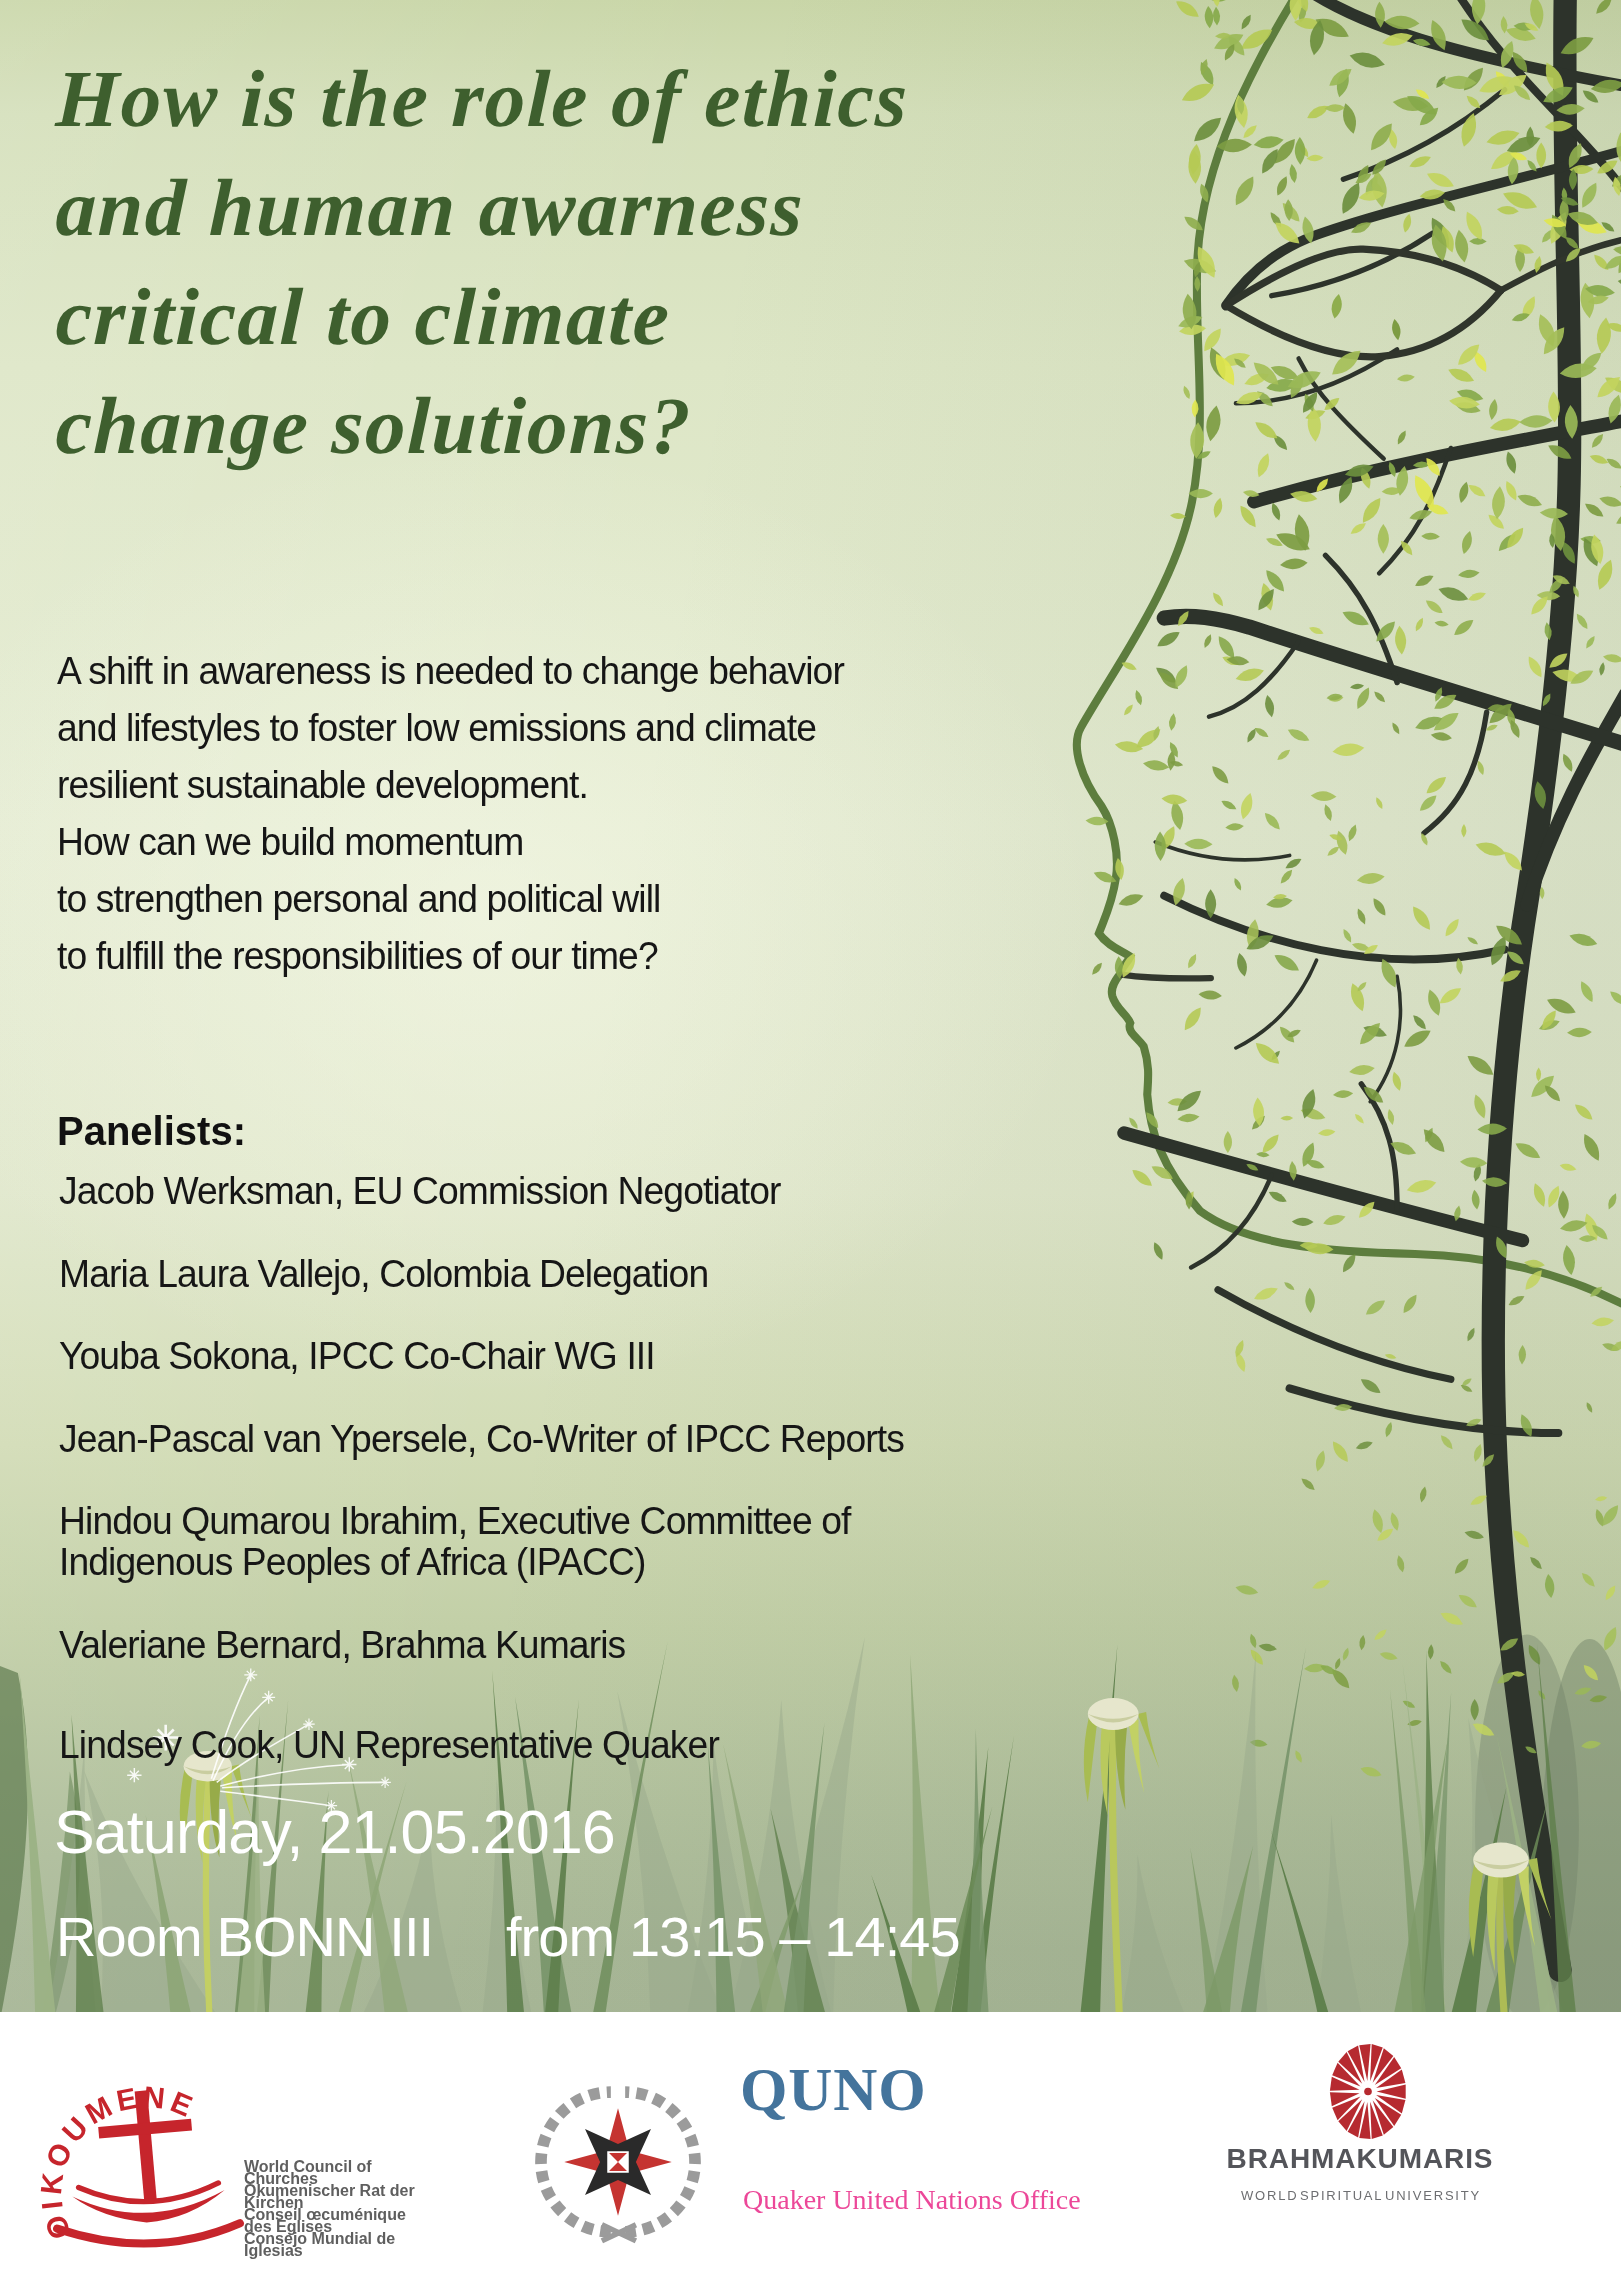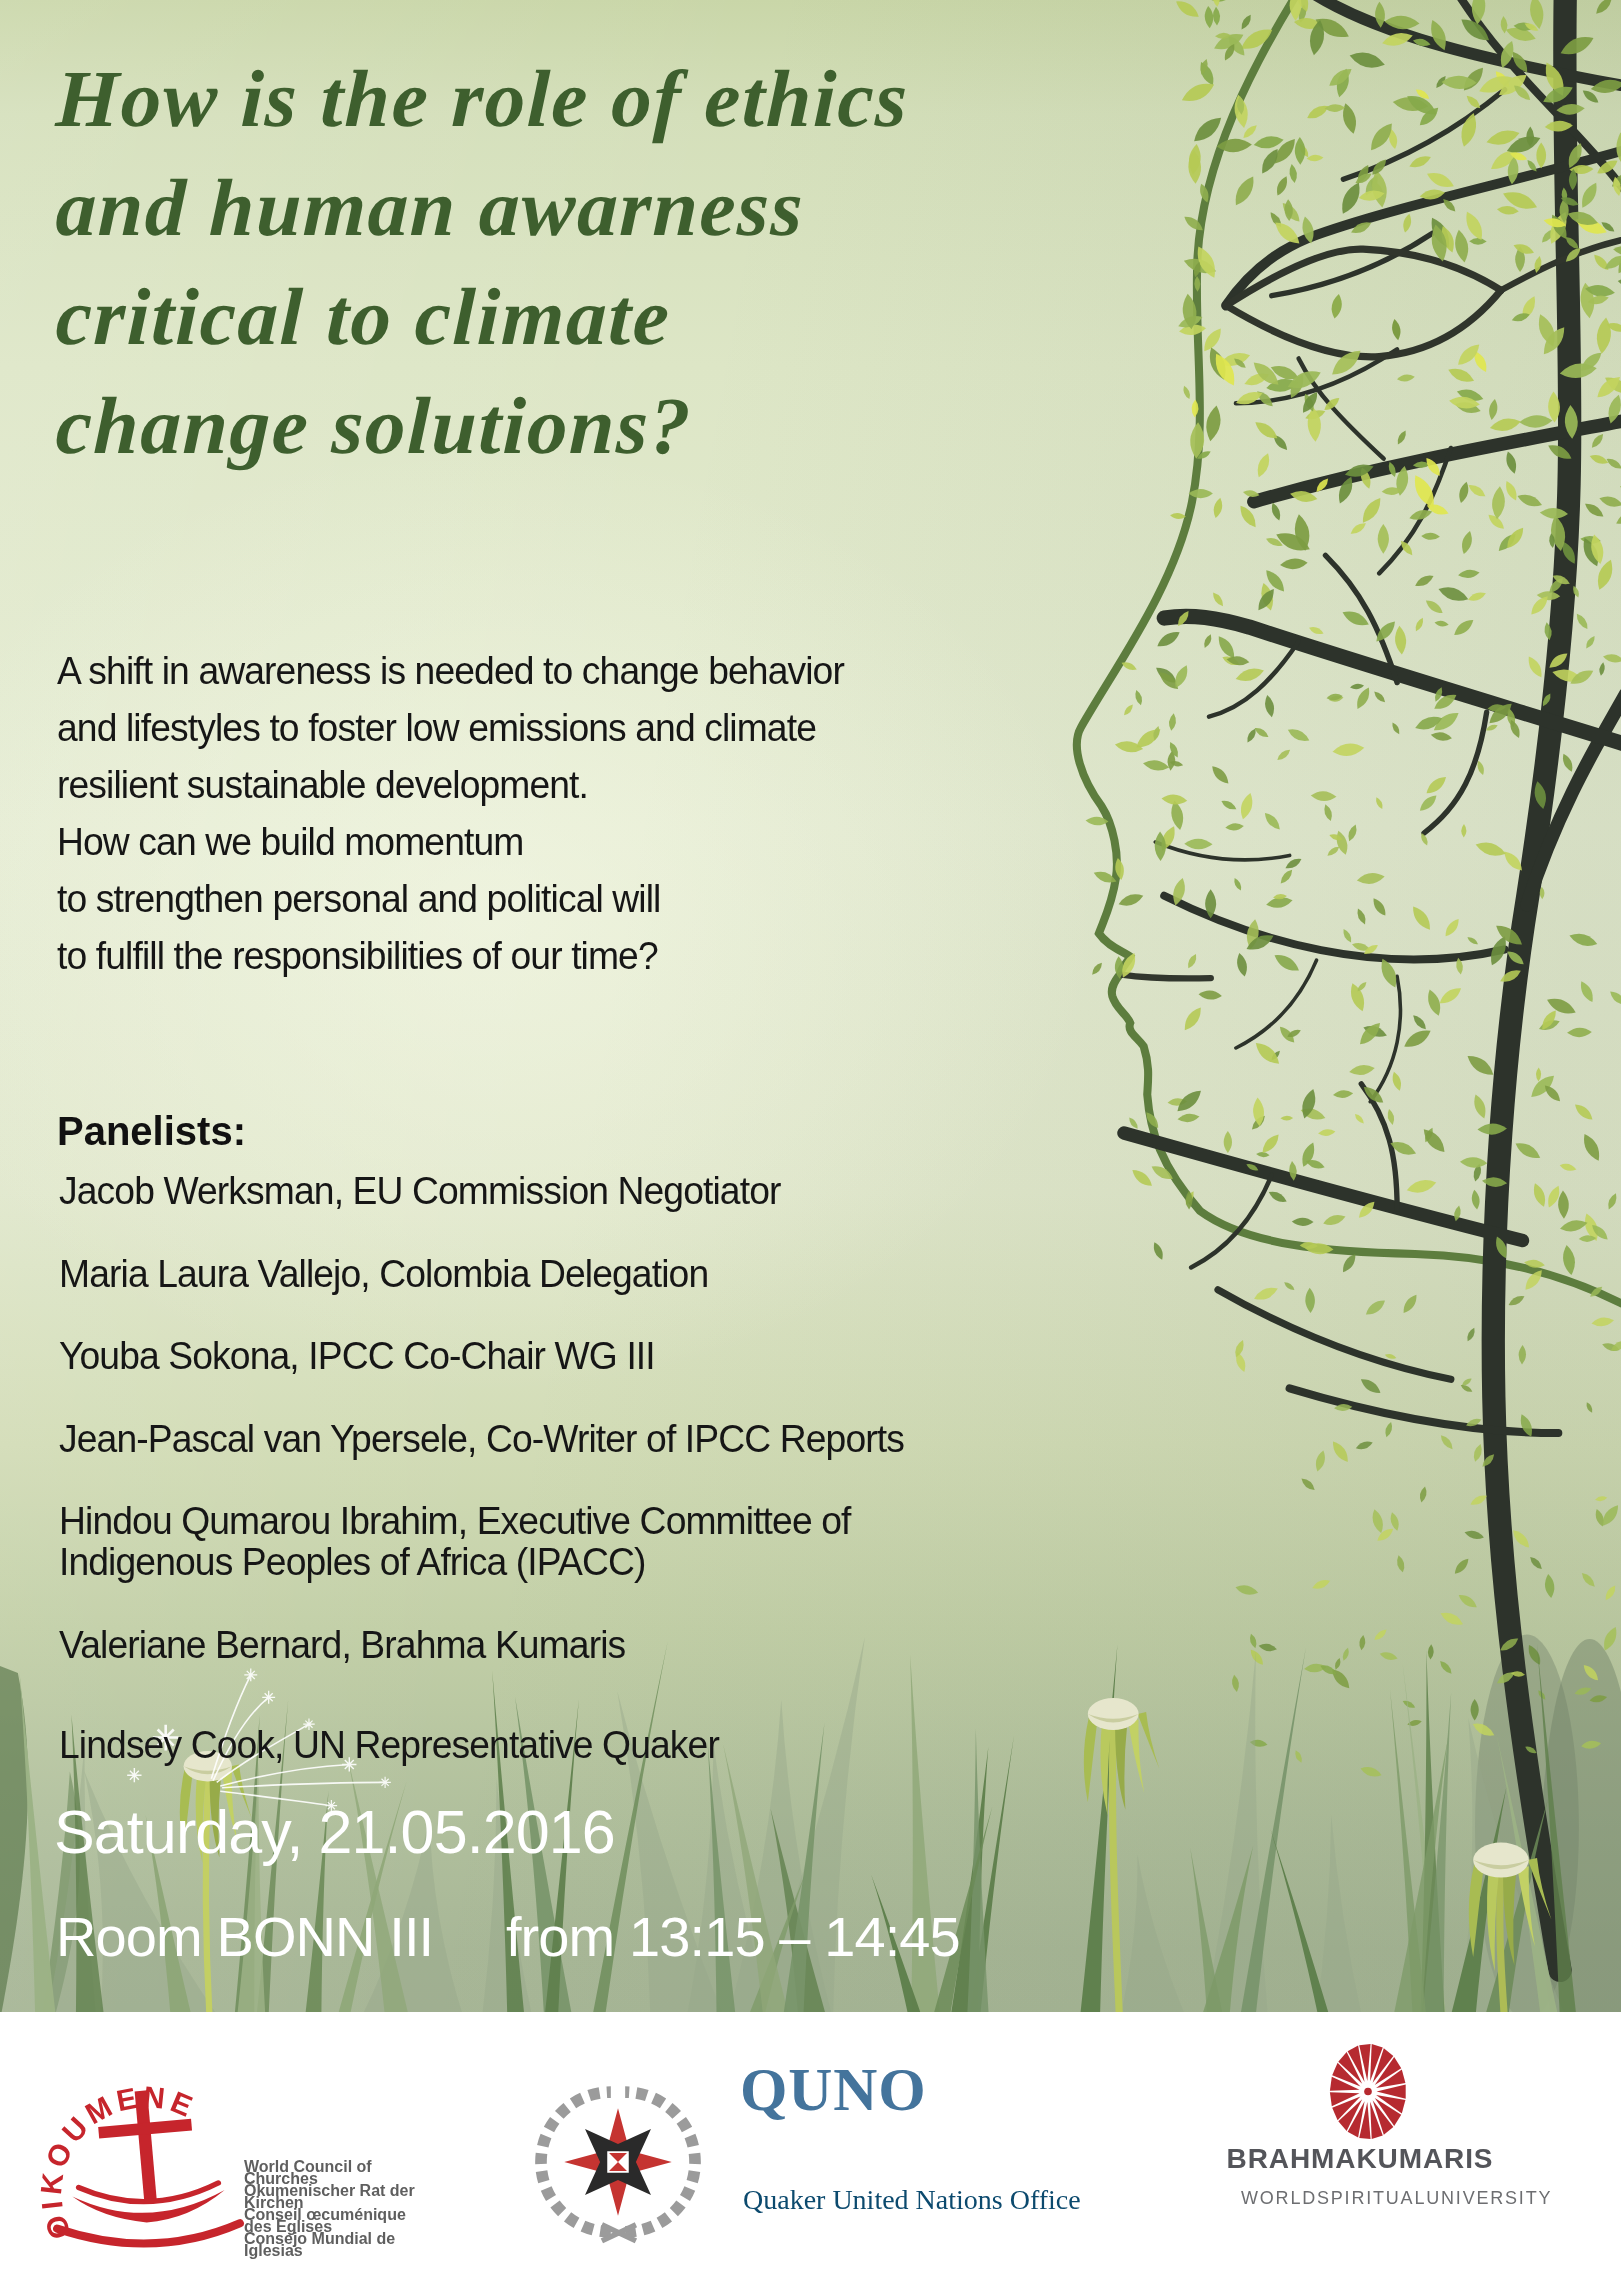--- a/index.html
+++ b/index.html
@@ -32,25 +32,25 @@
   .ev-room-line{position:absolute;left:56px;top:1904px;color:#fff;font-size:56px;letter-spacing:-0.9px;white-space:nowrap;}
   .ev-room-line .room{margin-right:58px;}
   
   .footer{position:absolute;left:0;top:2012px;width:1621px;height:280px;background:#fff;z-index:3;}
   .footer svg{position:absolute;}
   .wcc-lines{position:absolute;left:244px;top:127px;width:179px;color:#5f5f5f;
              font-size:16px;line-height:12px;font-weight:bold;margin-top:22px;}
   .quno-acronym{position:absolute;left:740px;top:43px;font-family:"Liberation Serif",serif;
                 font-weight:bold;font-size:61px;color:#44749c;letter-spacing:0.9px;}
   .quno-sub{position:absolute;left:743px;top:172px;font-family:"Liberation Serif",serif;
-            font-size:28px;color:#0c4a6e;}
+            font-size:28px;color:#ec4899;}
   .bk-names{position:absolute;left:1241px;top:131px;width:238px;display:flex;
             justify-content:center;font-size:28px;font-weight:bold;color:#54555a;letter-spacing:0.9px;}
   .bk-sub{position:absolute;left:1241px;top:176px;width:240px;display:flex;
-          justify-content:space-between;font-size:18px;letter-spacing:1.8px;color:#6d6e71;}
+          justify-content:space-between;font-size:13px;letter-spacing:1.8px;color:#6d6e71;}
 </style>
 </head>
 <body>
 
 <div class="poster">
 
   <svg class="art layer" viewBox="0 0 1810 2560">
     <defs>
       <g id="spark">
         <path d="M0 -8 V8 M-8 0 H8 M-5 -5 L5 5 M-5 5 L5 -5" stroke="#ffffff" stroke-width="1.6" fill="none"></path>

